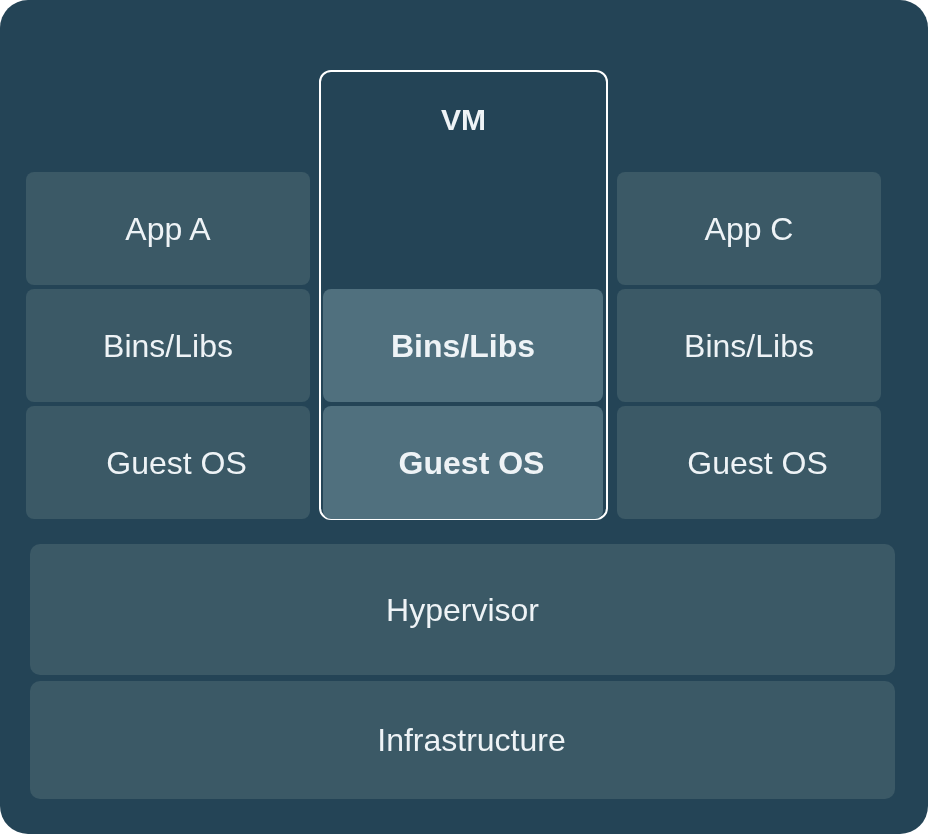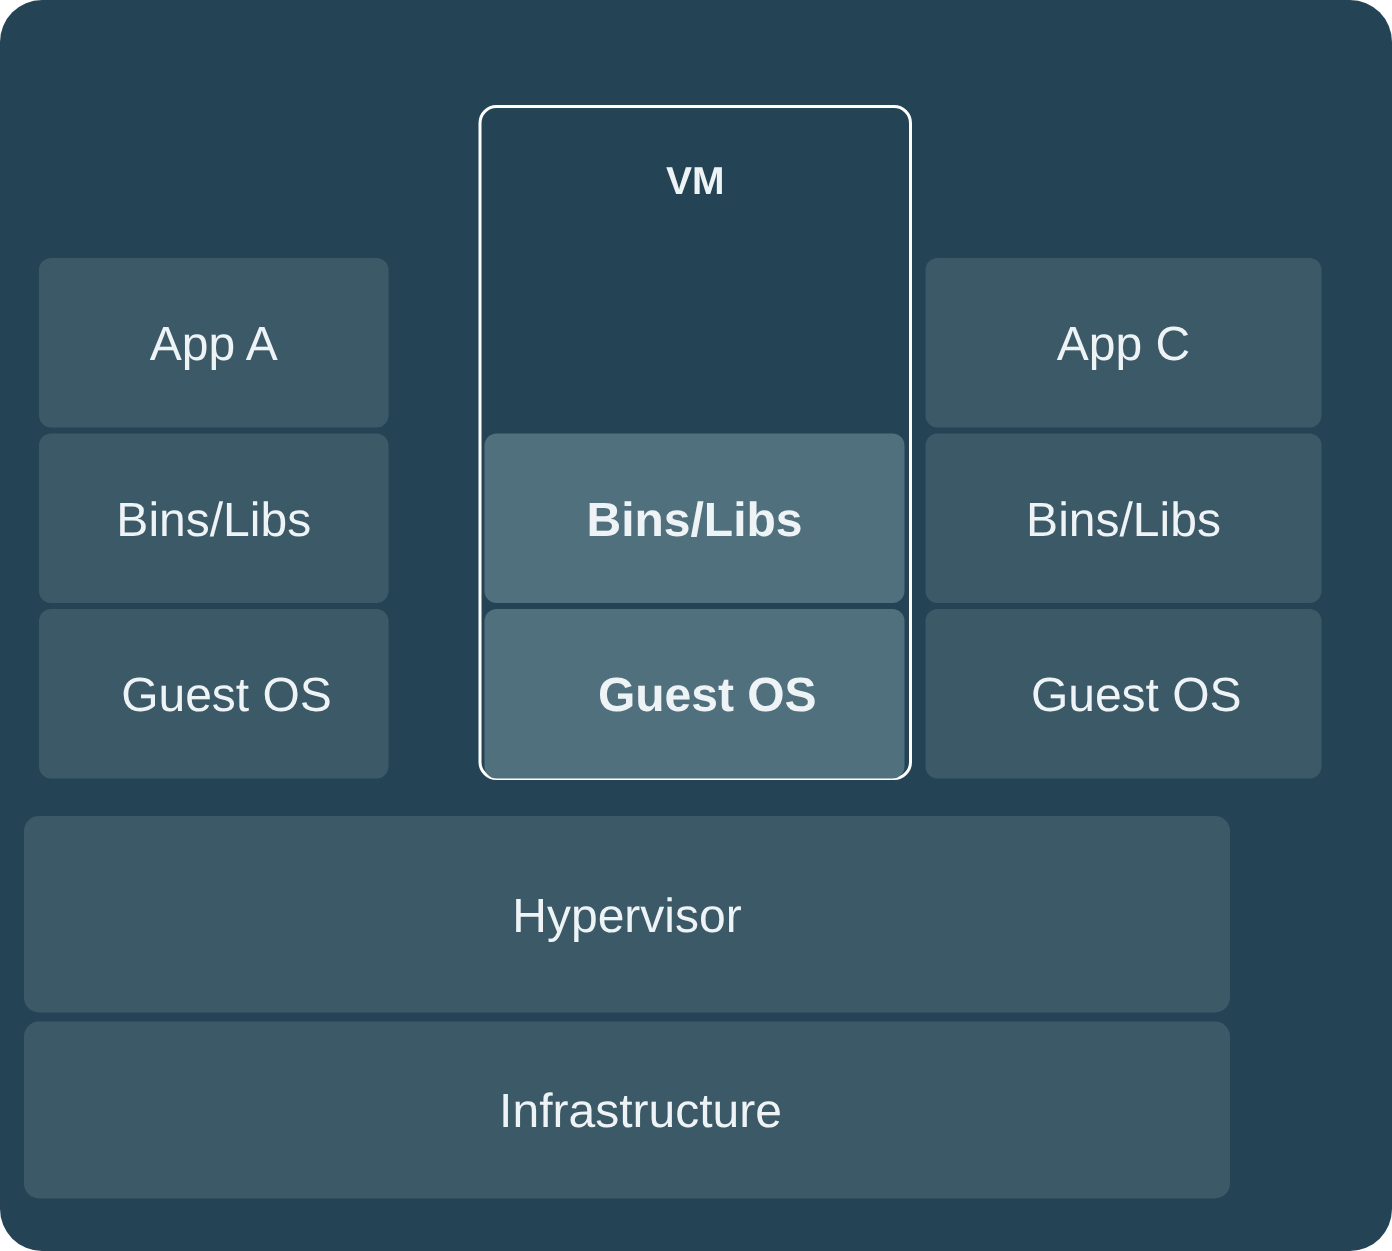--- a/index.html
+++ b/index.html
@@ -30,44 +30,44 @@
     display:flex;align-items:center;justify-content:center;
     color:var(--text);
     font-size:32px;
     line-height:1;
   }
   .cell.hl{
     background:var(--box-highlight);
     font-weight:700;
   }
   
-  .col-a{left:26px;width:233px;}
+  .col-a{left:26px;width:284px;}
   .col-b{left:323px;width:280px;}
   .col-c{left:617px;width:264px;}
   
   .row-1{top:172px;height:113px;}
   .row-2{top:289px;height:113px;}
   .row-3{top:406px;height:113px;padding-left:17px;}
   .vm-group{
     position:absolute;
     left:319px;top:70px;width:289px;height:450px;
     border:2px solid var(--vm-border);
     border-radius:12px;
   }
   .vm-title{
     position:absolute;
     left:319px;top:70px;width:289px;height:100px;
     display:flex;align-items:center;justify-content:center;
     color:var(--text);
-    font-size:26px;font-weight:700;
+    font-size:30px;font-weight:700;
     line-height:1;
   }
   .layer{
     position:absolute;
-    left:16px;width:804px;
+    left:30px;width:865px;
     background:var(--box);
     border-radius:10px;
     display:flex;align-items:center;justify-content:center;
     color:var(--text);
     font-size:32px;
     line-height:1;
   }
   .layer-hypervisor{top:544px;height:131px;}
   .layer-infrastructure{top:681px;height:118px;padding-left:18px;}
 </style>

